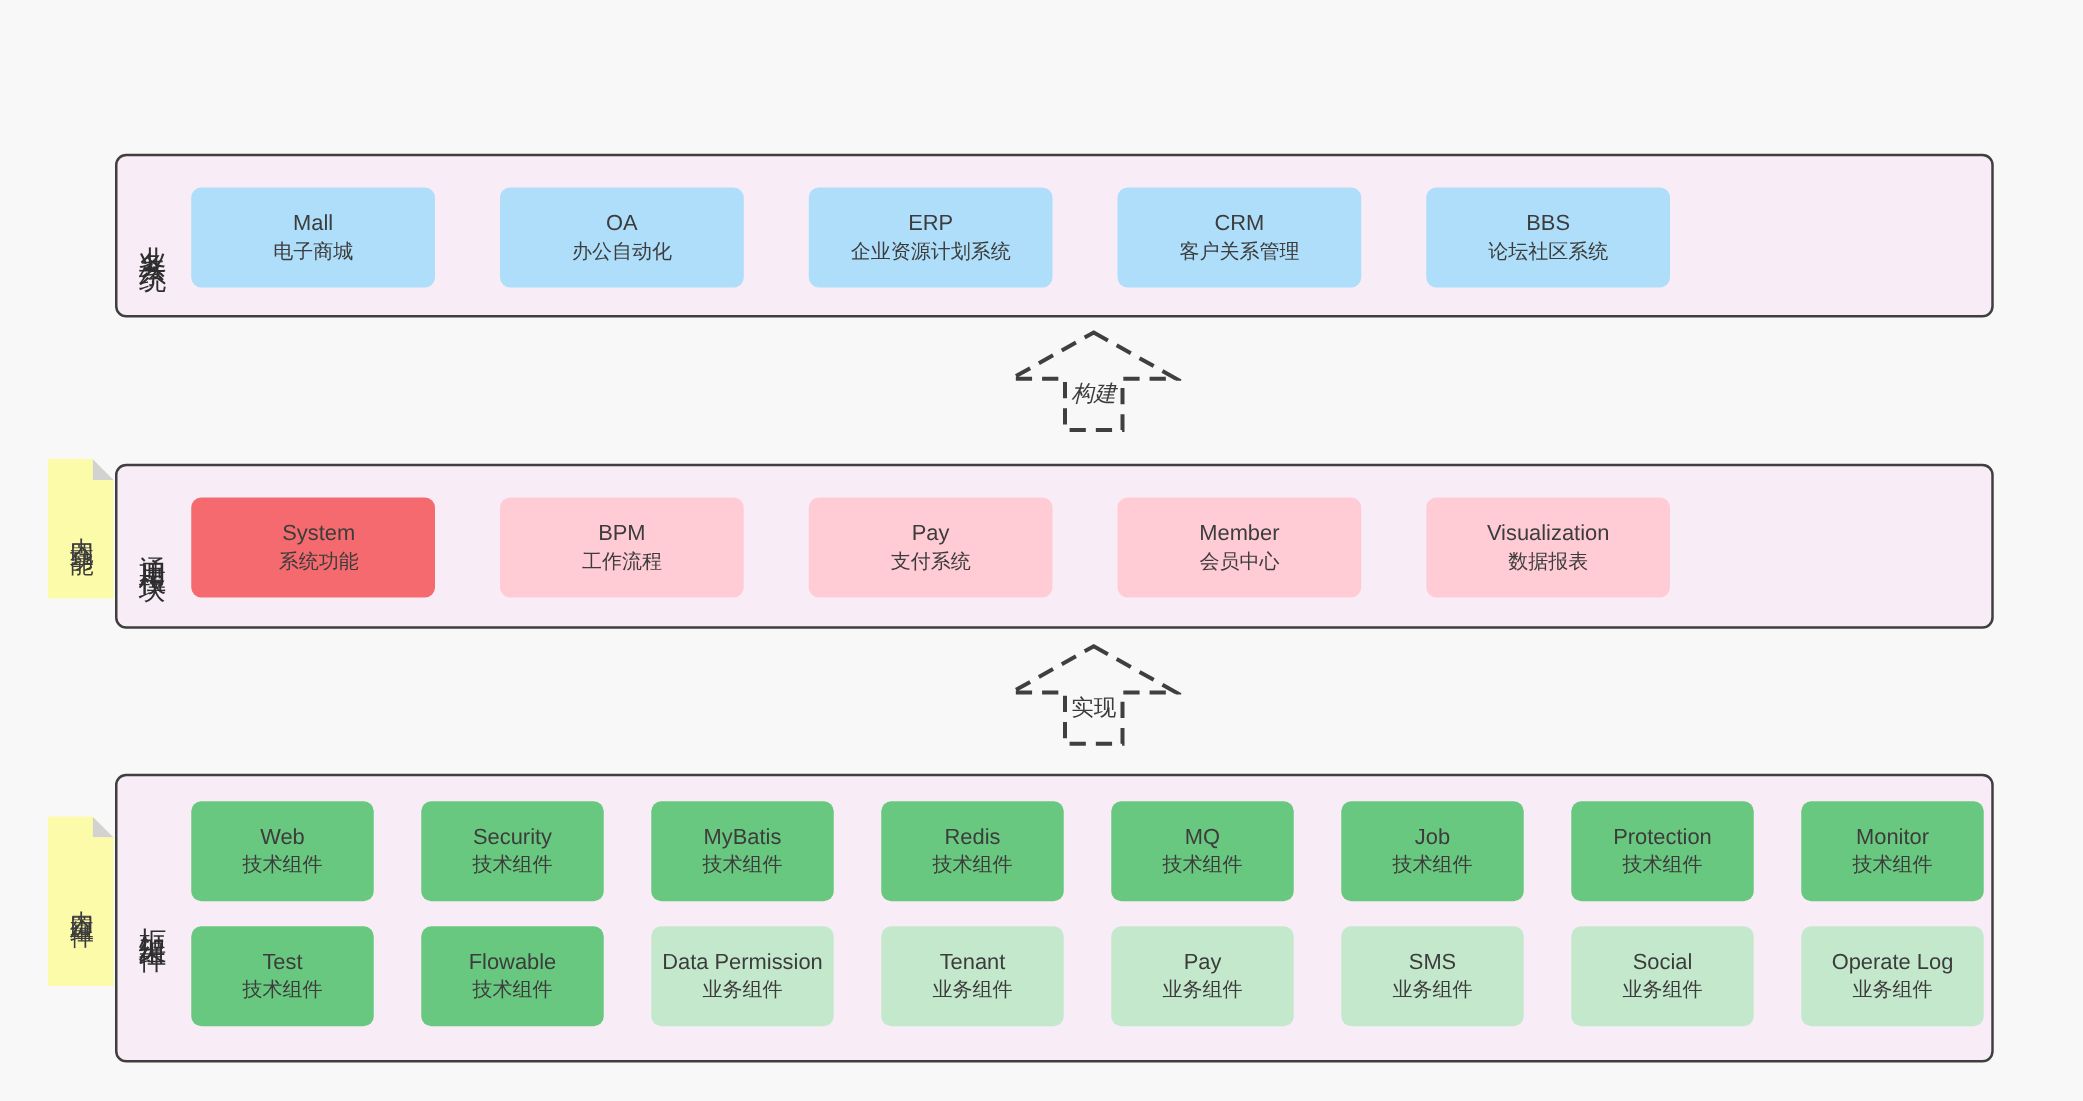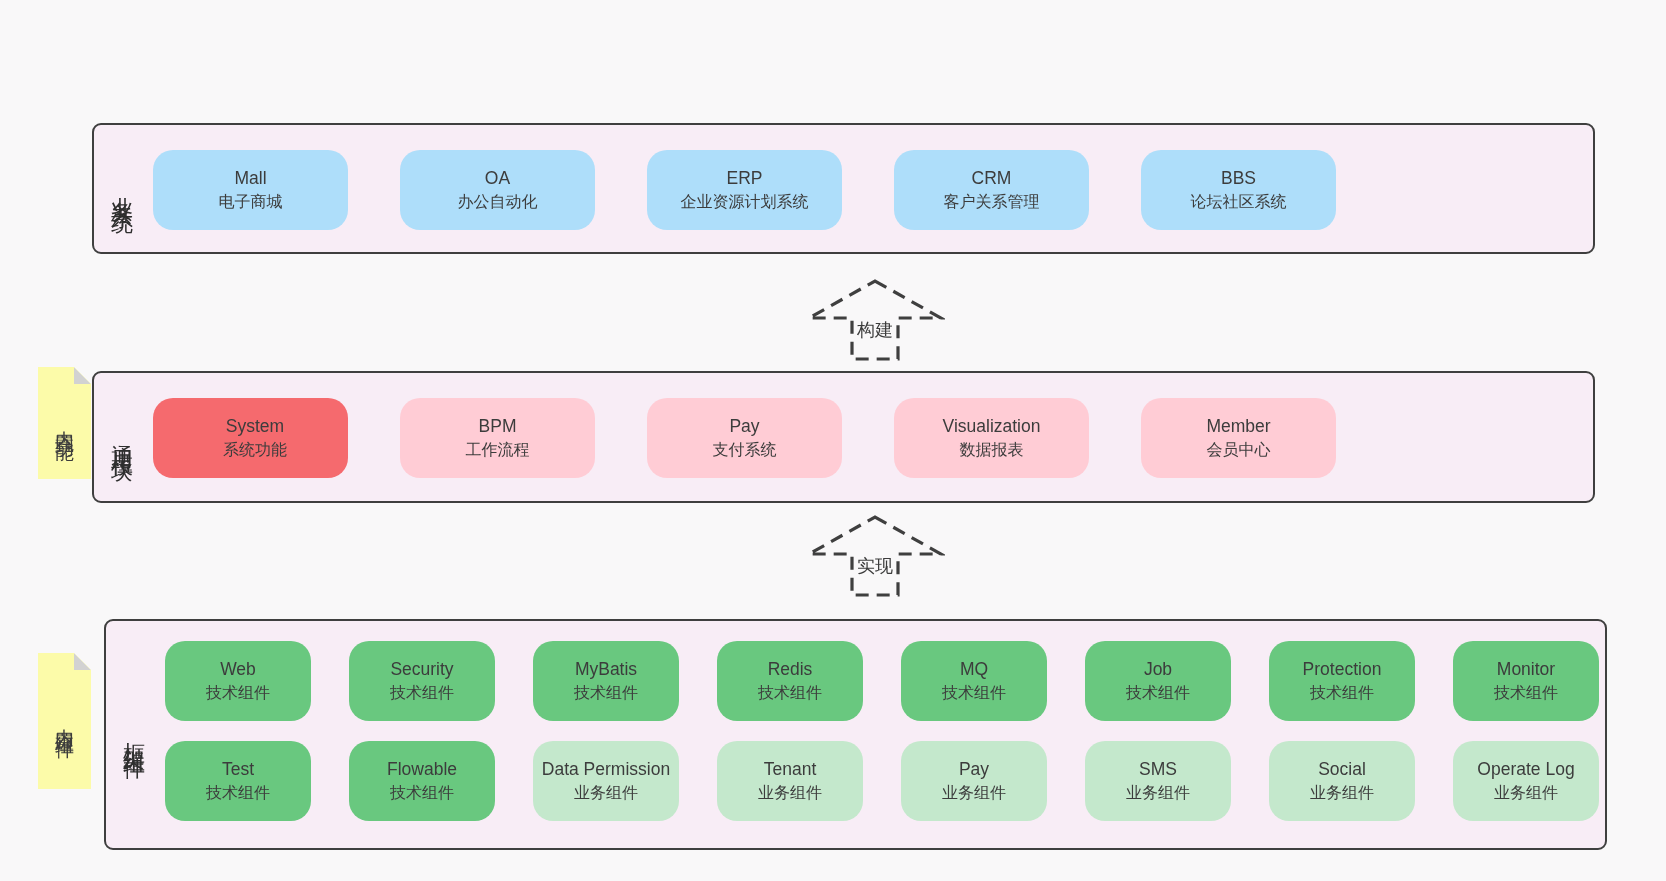--- a/index.html
+++ b/index.html
@@ -10,38 +10,38 @@
     color: var(--text, #3c3c3c);
   }
   .container {
     position:absolute; left:92px; width:1503px; box-sizing:border-box;
     background: var(--container-bg, #f8edf6);
     border:2px solid var(--container-border, #3f3f3f);
     border-radius:9px;
   }
   #layer-business  { top:123px; height:131px; }
   #layer-modules   { top:371px; height:132px; }
-  #layer-framework { top:619px; height:231px;margin-left:12px; }
+  #layer-framework { top:619px; height:231px; }
 
   .vlabel {
     position:absolute; left:13px; top:50%; transform:translateY(-50%);
     writing-mode:vertical-lr; text-orientation:upright;
     font-size:22px; letter-spacing:5px; color:#2e2e2e; white-space:nowrap;
   }
 
   .row { position:absolute; display:flex; left:59px; }
   .row-6 { gap:52px; top:25px; }
   .row-6 .box { width:195px; height:80px; }
   .row-8 { gap:38px; }
   .row-8 .box { width:146px; height:80px; }
   #framework-row-1 { top:20px; }
   #framework-row-2 { top:120px; }
 
   .box {
-    border-radius:20px; box-sizing:border-box; padding:2px 6px;
+    border-radius:8px; box-sizing:border-box; padding:2px 6px;
     display:flex; flex-direction:column; align-items:center; justify-content:center;
     text-align:center;
   }
   .box-name { font-size:17.5px; line-height:23px; }
   .box-desc { font-size:16px;   line-height:23px; }
 
   .blue        { background: var(--blue, #aedefa); }
   .red         { background: var(--red, #f56a6e); padding-left: 15px; }
   .pink        { background: var(--pink, #ffccd5); justify-content: center; }
   .green       { background: var(--green, #69c87f); }
@@ -59,21 +59,21 @@
     position:absolute; top:0; right:0; width:17px; height:17px;
     background:#d2d2d2;
     clip-path: polygon(0 0, 100% 100%, 0 100%);
   }
   .sticky-text {
     writing-mode:vertical-lr; text-orientation:upright;
     font-size:19px; letter-spacing:4px; color:#3c3c3c; white-space:nowrap;
   }
 
   .arrow { position:absolute; left:805px; width:140px; height:86px; }
-  #arrow-build     { top:278px; }
+  #arrow-build     { top:263px;font-style:italic; }
   #arrow-implement { top:514px; }
   .arrow svg { position:absolute; left:0; top:0; }
   .arrow-polygon {
     fill:none; stroke: var(--container-border, #3f3f3f);
     stroke-width:3.2; stroke-dasharray:13 8;
   }
   .arrow-label {
     position:absolute; left:50%; top:40px; transform:translateX(-50%);
     background: var(--page-bg, #f9f8f9);
     font-size:18px; padding:0 3px; white-space:nowrap;
@@ -129,26 +129,26 @@
     </div>
     <div class="box pink">
       <div class="box-name">BPM</div>
       <div class="box-desc">工作流程</div>
     </div>
     <div class="box pink">
       <div class="box-name">Pay</div>
       <div class="box-desc">支付系统</div>
     </div>
     <div class="box pink">
+      <div class="box-name">Member</div>
+      <div class="box-desc">会员中心</div>
+    </div>
+    <div class="box pink">
       <div class="box-name">Visualization</div>
       <div class="box-desc">数据报表</div>
-    </div>
-    <div class="box pink">
-      <div class="box-name">Member</div>
-      <div class="box-desc">会员中心</div>
     </div>
   </div>
 </div>
 
 <div class="arrow" id="arrow-implement">
   <svg width="140" height="86" viewBox="0 0 140 86">
     <polygon class="arrow-polygon" points="70,3 136,40 93,40 93,81 47,81 47,40 4,40"></polygon>
   </svg>
   <div class="arrow-label">实现</div>
 </div>

